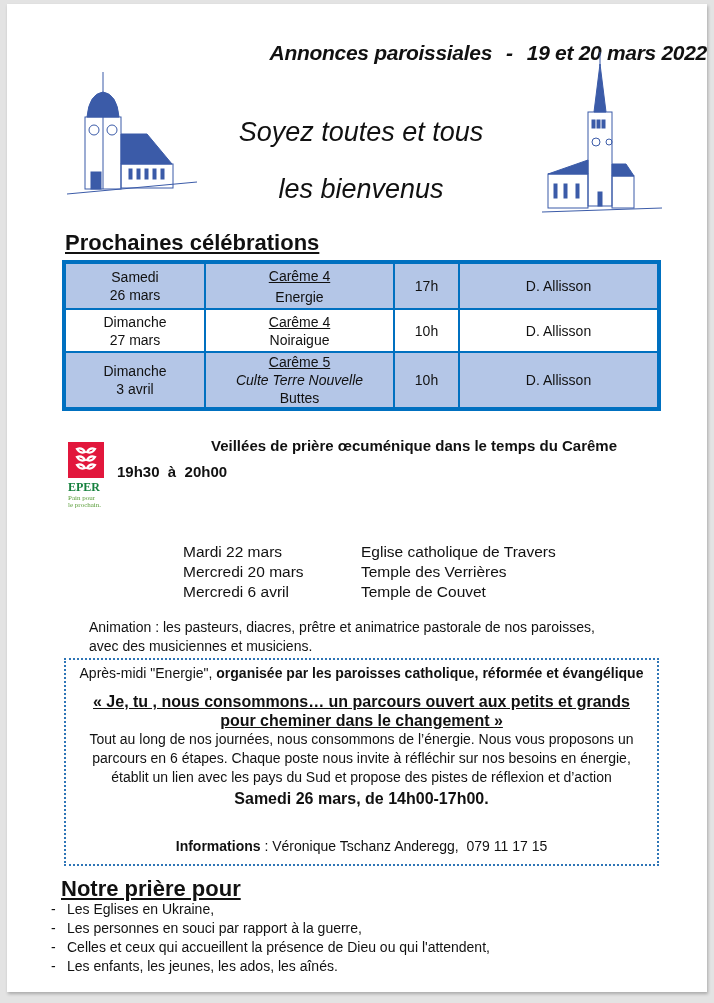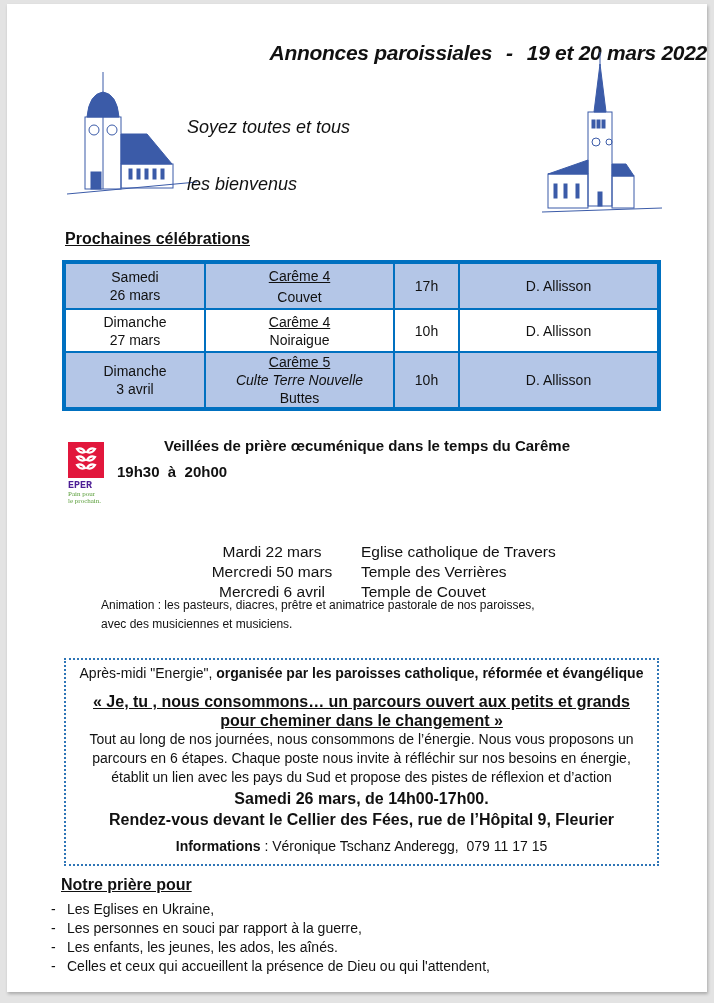--- a/index.html
+++ b/index.html
@@ -16,56 +16,56 @@
   }
   .header-title {
     position: absolute; left: 0; right: 0; top: 37px; text-align: right;
     font-size: 21px; font-weight: bold; font-style: italic; letter-spacing: -0.3px;
   }
   .header-title .sep { display: inline-block; margin: 0 14px; }
   .church { position: absolute; }
   .church-left { left: 60px; top: 68px; width: 130px; height: 130px; }
   .church-right { left: 535px; top: 48px; width: 120px; height: 165px; }
   .welcome {
-    position: absolute; left: 180px; width: 360px; text-align: left;
-    font-style: italic; font-size: 18px; color: #111;
+    position: absolute; left: 174px; width: 360px; text-align: center;
+    font-style: italic; font-size: 27px; color: #111;
   }
   .welcome.l1 { top: 113px; }
   .welcome.l2 { top: 170px; }
   .section-heading {
-    position: absolute; font-weight: bold; font-size: 16px; text-decoration: underline;
+    position: absolute; font-weight: bold; font-size: 22px; text-decoration: underline;
   }
   .h-celeb { left: 58px; top: 226px; }
   table.celeb {
     position: absolute; left: 55px; top: 256px; width: 599px;
     border-collapse: collapse; border: 4px solid #0070c0;
     font-size: 14px; text-align: center; padding-left: 16px;
   }
   table.celeb td {
     border: 2px solid #0070c0; padding: 0 4px; line-height: 18px;
   }
   table.celeb tr.shade td { background: #b4c6e7; }
   table.celeb tr.plain td { background: #fff; }
   .u { text-decoration: underline; }
   .it { font-style: italic; }
 
   .logo-eper { position: absolute; left: 61px; top: 438px; width: 44px; }
   .eper-box { width: 36px; height: 36px; background: #e2173c; position: relative; }
-  .eper-name { color: #4c1d95; font-family: Liberation Mono, monospace; font-weight: bold; font-size: 10px; margin-top: 2px; }
+  .eper-name { color: #15803d; font-family: Liberation Serif, serif; font-weight: bold; font-size: 12px; margin-top: 2px; }
   .eper-tag { color: #5a9e3a; font-family: "Liberation Serif", serif; font-size: 7px; line-height: 7px; }
   .logo-action { position: absolute; left: 575px; top: 428px; width: 80px; text-align: center; }
   .action-text { font-size: 10px; line-height: 12px; color: #222; }
 
-  .vigil-title { position: absolute; left: 110px; width: 500px; top: 433px; text-align: center; font-weight: bold; font-size: 15px; }
+  .vigil-title { position: absolute; left: 110px; width: 500px; top: 433px; text-align: right; font-weight: bold; font-size: 15px; }
   .vigil-time { position: absolute; left: 110px; width: 500px; top: 459px; text-align: left; font-weight: bold; font-size: 15px; }
   .vigil-desc { position: absolute; left: 60px; width: 600px; top: 488px; text-align: center; font-size: 15.5px; line-height: 19px; }
   .vigil-list { position: absolute; left: 176px; top: 538px; font-size: 15.5px; line-height: 20px; }
-  .vigil-row { display: flex; text-align: center; }
+  .vigil-row { display: flex; }
   .vigil-row .d { width: 178px; }
-  .animation { position: absolute; left: 82px; top: 592px; font-size: 12px; line-height: 19px; width: 580px; margin-left: 12px; }
+  .animation { position: absolute; left: 82px; top: 614px; font-size: 14px; line-height: 19px; width: 580px; }
 
   .energy-box {
     position: absolute; left: 57px; top: 654px; width: 591px; height: 204px;
     border: 2px dotted #2e75b6;
   }
   .energy-box .line { position: absolute; left: 0; right: 0; text-align: center; }
   .e1 { top: 5px; font-size: 14px; }
   .e2 { top: 32px; font-size: 16px; font-weight: bold; line-height: 19px; text-decoration: underline; }
   .e3 { top: 70px; font-size: 14px; line-height: 19px; }
   .e4 { top: 128px; font-size: 16px; font-weight: bold; line-height: 21px; }
@@ -140,21 +140,21 @@
         <col>
       </colgroup>
     <tbody>
         <tr class="shade" style="height:47px">
       <td>
             <div>Samedi</div>
             <div>26 mars</div>
           </td>
       <td>
             <div class="u">Carême 4</div>
-            <div style="margin-top:3px">Couvet</div>
+            <div style="margin-top:3px">Energie</div>
           </td>
       <td>17h</td>
       <td>D. Allisson</td>
     </tr>
     <tr class="plain" style="height:43px">
       <td>
             <div>Dimanche</div>
             <div>27 mars</div>
           </td>
       <td>
@@ -201,21 +201,21 @@
 
   <div class="vigil-title">Veillées de prière œcuménique dans le temps du Carême</div>
   <div class="vigil-time" style="white-space:pre">19h30  à  20h00</div>
 
   <div class="vigil-list">
     <div class="vigil-row">
         <span class="d">Mardi 22 mars</span>
         <span>Eglise catholique de Travers</span>
       </div>
     <div class="vigil-row">
-        <span class="d">Mercredi 50 mars</span>
+        <span class="d">Mercredi 20 mars</span>
         <span>Temple des Verrières</span>
       </div>
     <div class="vigil-row">
         <span class="d">Mercredi 6 avril</span>
         <span>Temple de Couvet</span>
       </div>
   </div>
 
   <div class="animation">
     <div>Animation : les pasteurs, diacres, prêtre et animatrice pastorale de nos paroisses,</div>
@@ -228,26 +228,25 @@
       <div>« Je, tu , nous consommons… un parcours ouvert aux petits et grands</div>
       <div>pour cheminer dans le changement »</div>
     </div>
     <div class="line e3">
       <div>Tout au long de nos journées, nous consommons de l’énergie. Nous vous proposons un</div>
       <div>parcours en 6 étapes. Chaque poste nous invite à réfléchir sur nos besoins en énergie,</div>
       <div>établit un lien avec les pays du Sud et propose des pistes de réflexion et d’action</div>
     </div>
     <div class="line e4">
       <div>Samedi 26 mars, de 14h00-17h00.</div>
-      <div>Rendez-vous devant le Cellier des Fées, rue de l’Hôpital 9, Fleurier</div>
     </div>
     <div class="line e5"><span class="b">Informations</span><span style="white-space:pre"> : Véronique Tschanz Anderegg,  079 11 17 15</span></div>
   </div>
 
   <div class="section-heading h-prayer">Notre prière pour</div>
   <ul class="prayer-list">
     <li>Les Eglises en Ukraine,</li>
     <li>Les personnes en souci par rapport à la guerre,</li>
+    <li>Celles et ceux qui accueillent la présence de Dieu ou qui l'attendent,</li>
     <li>Les enfants, les jeunes, les ados, les aînés.</li>
-    <li>Celles et ceux qui accueillent la présence de Dieu ou qui l'attendent,</li>
   </ul>
 
 </div>
 
 </body></html>

